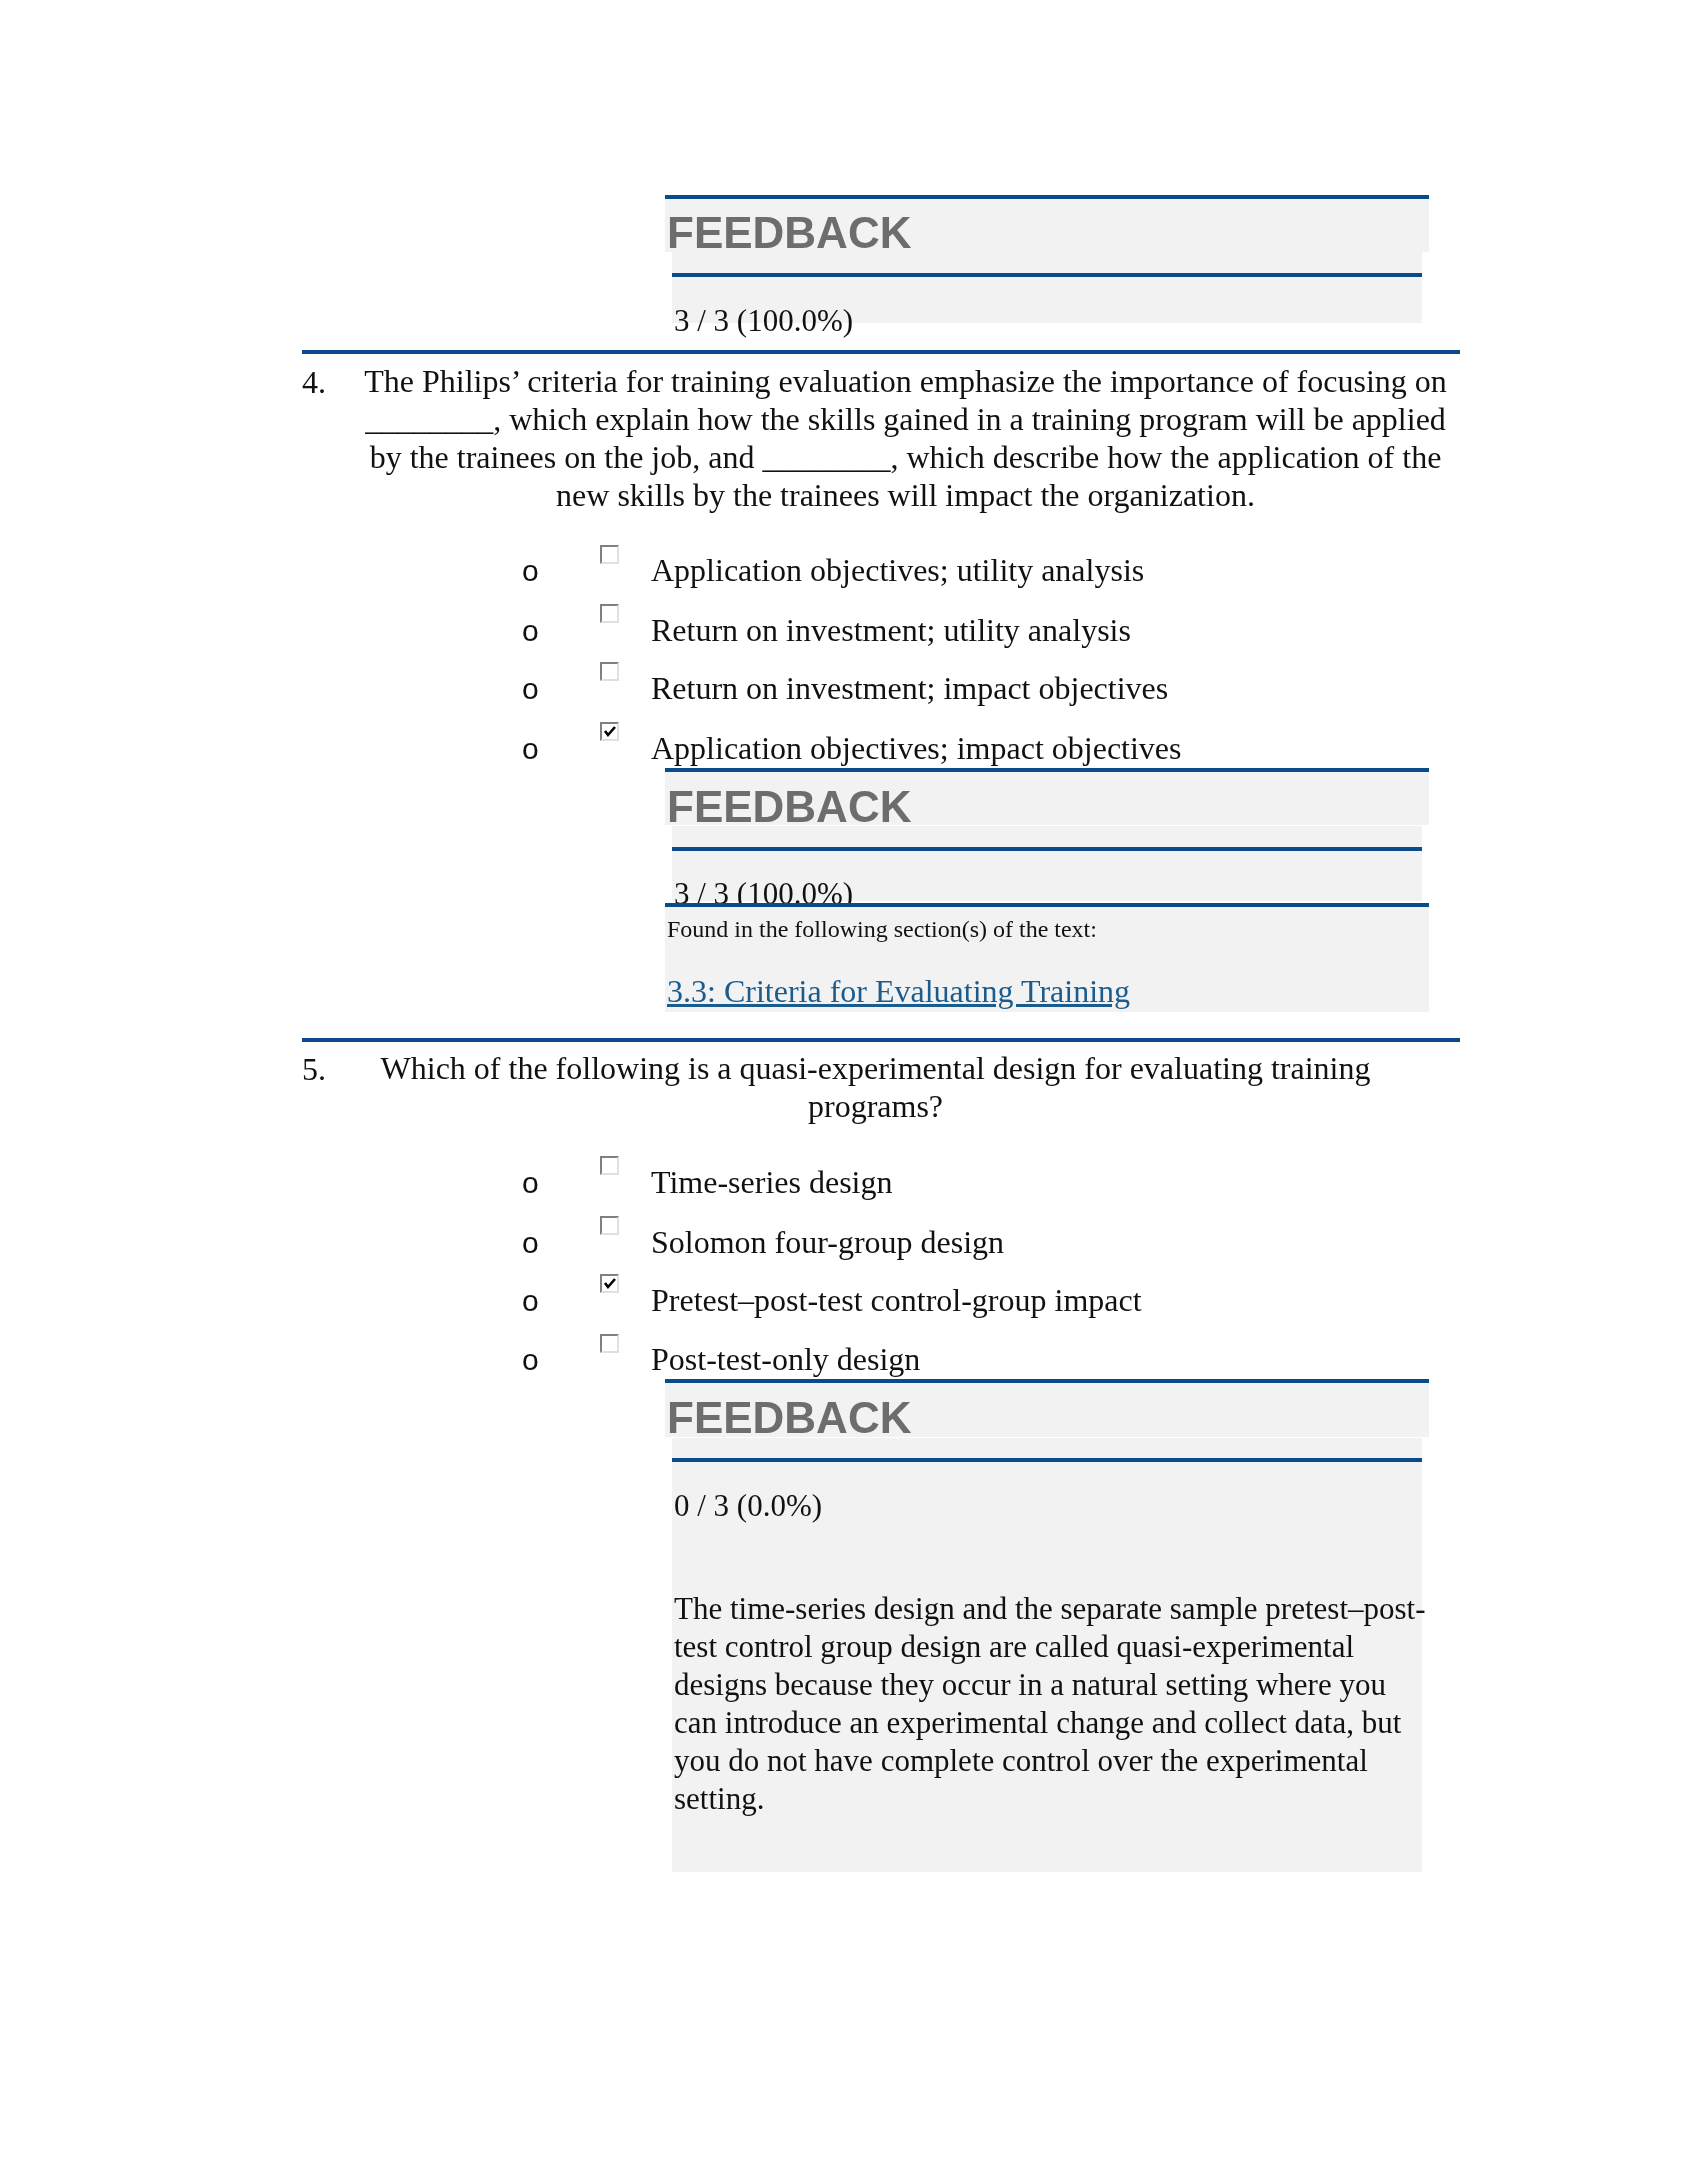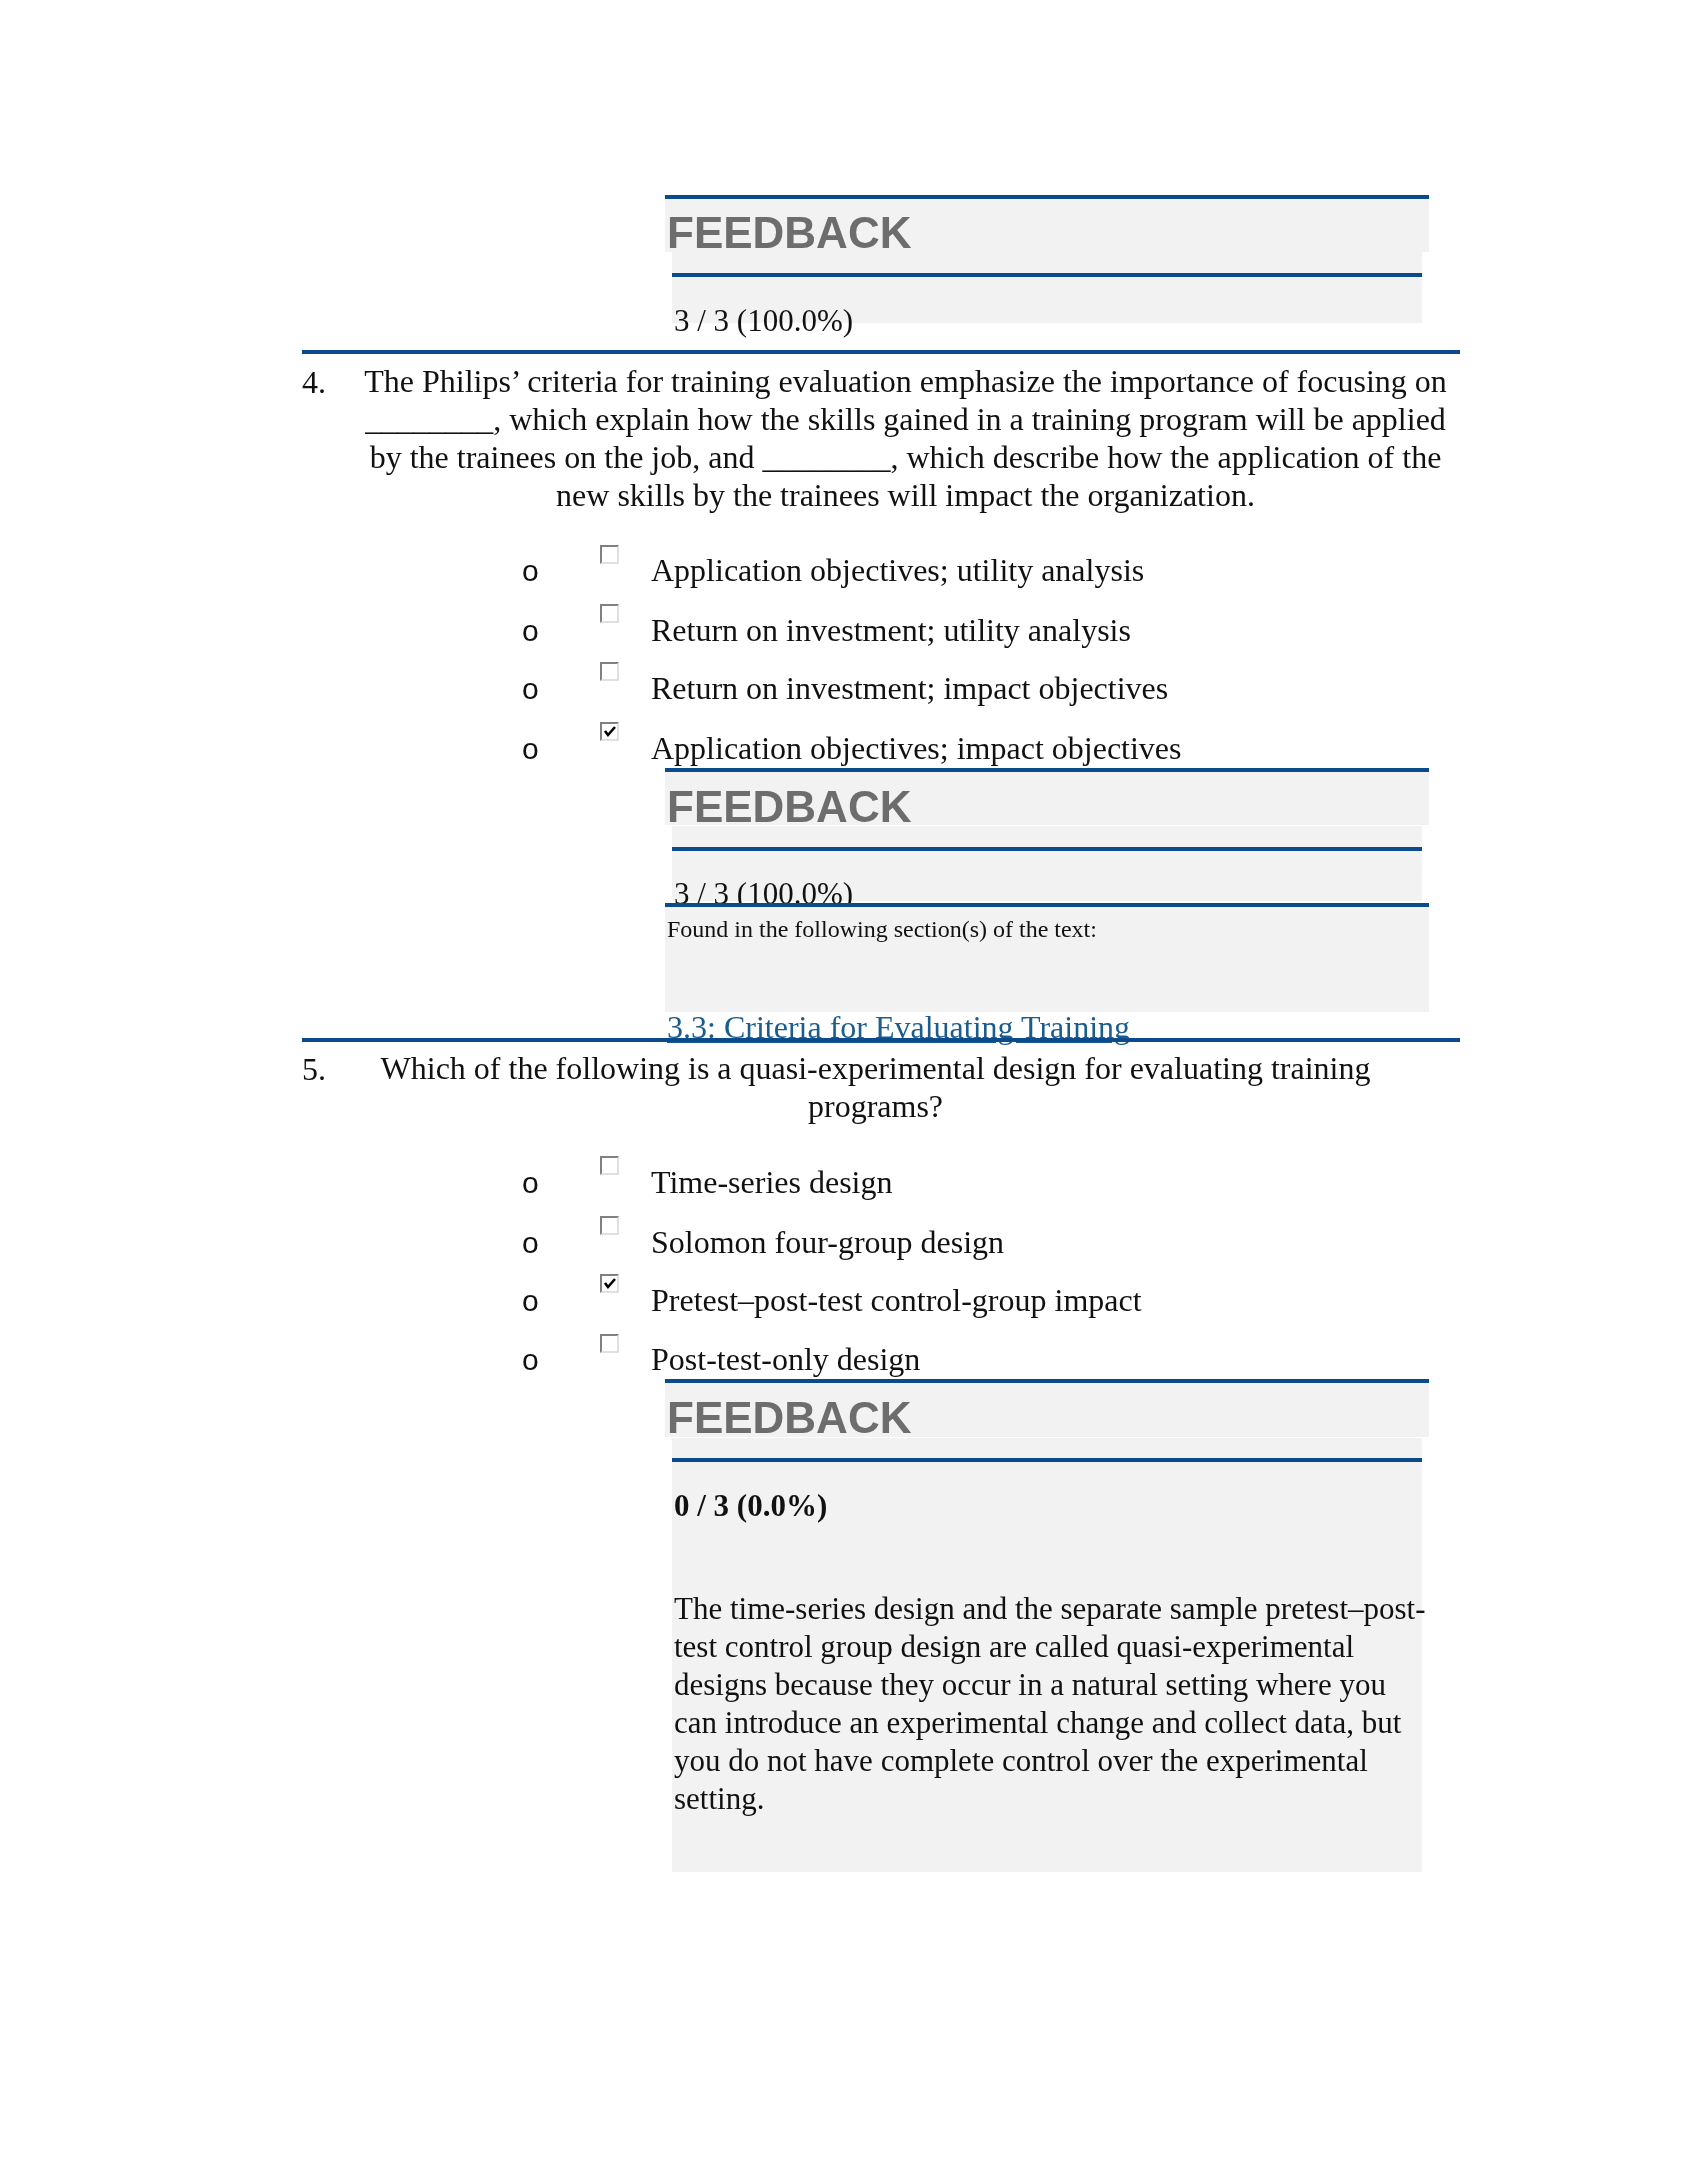--- a/index.html
+++ b/index.html
@@ -10,21 +10,21 @@
   .fb-score { position: absolute; font-size: 31px; color: #111; margin-top: 16px; }
   .q-num { position: absolute; font-size: 32px; }
   .q-text { position: absolute; font-size: 32px; line-height: 38px; text-align: center; }
   .bullet { position: absolute; font-family: "Liberation Sans", sans-serif; font-size: 30px; color: #111; }
   .cb { position: absolute; width: 19px; height: 19px; background: #fff;
         border-top: 2px solid #808080; border-left: 2px solid #808080;
         border-right: 2px solid #e0e0e0; border-bottom: 2px solid #e0e0e0; box-sizing: border-box; }
   .cb svg { position: absolute; left: 1px; top: 1px; }
   .opt { position: absolute; font-size: 32px; white-space: nowrap; }
   .found { position: absolute; font-size: 24px; }
-  .link { position: absolute; font-size: 32px; color: #1a5c8e; text-decoration: underline; cursor: pointer; margin-top: 36px; }
+  .link { position: absolute; font-size: 32px; color: #1a5c8e; text-decoration: underline; cursor: pointer; }
   .explain { position: absolute; font-size: 31px; line-height: 38px; width: 752px; }
 </style>
 </head>
 <body>
 
 <div>
   <div class="rule" style="left:665px; top:195px; width:764px;"></div>
   <div class="fb-box" style="left:665px; top:199px; width:764px; height:53px;"></div>
   <div class="fb-title" style="left:667px; top:208px;">FEEDBACK</div>
   <div class="fb-box" style="left:672px; top:252px; width:750px; height:71px;"></div>
@@ -108,16 +108,16 @@
     <div class="opt" style="left:651px; top:1341px;">Post-test-only design</div>
   </div>
 </div>
 
 <div>
   <div class="rule" style="left:665px; top:1379px; width:764px;"></div>
   <div class="fb-box" style="left:665px; top:1383px; width:764px; height:54px;"></div>
   <div class="fb-title" style="left:667px; top:1393px;">FEEDBACK</div>
   <div class="fb-box" style="left:672px; top:1438px; width:750px; height:434px;"></div>
   <div class="rule" style="left:672px; top:1458px; width:750px;"></div>
-  <div class="fb-score" style="left:674px; top:1472px;font-weight:bold;">0 / 3  (0.0%)</div>
+  <div class="fb-score" style="left:674px; top:1472px;">0 / 3  (0.0%)</div>
   <div class="explain" style="left:674px; top:1590px;">The time-series design and the separate sample pretest–post-test control group design are called quasi-experimental designs because they occur in a natural setting where you can introduce an experimental change and collect data, but you do not have complete control over the experimental setting.</div>
 </div>
 
 
 </body></html>

